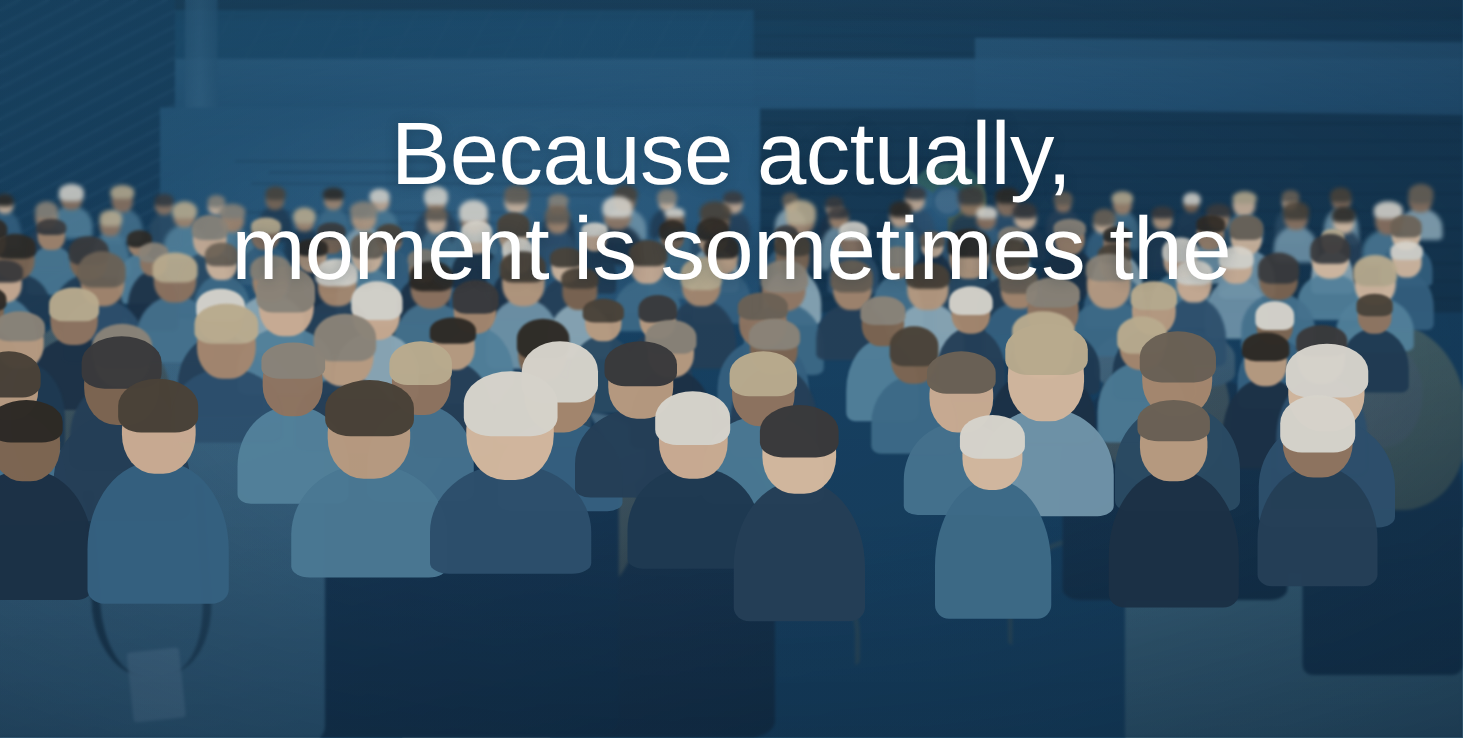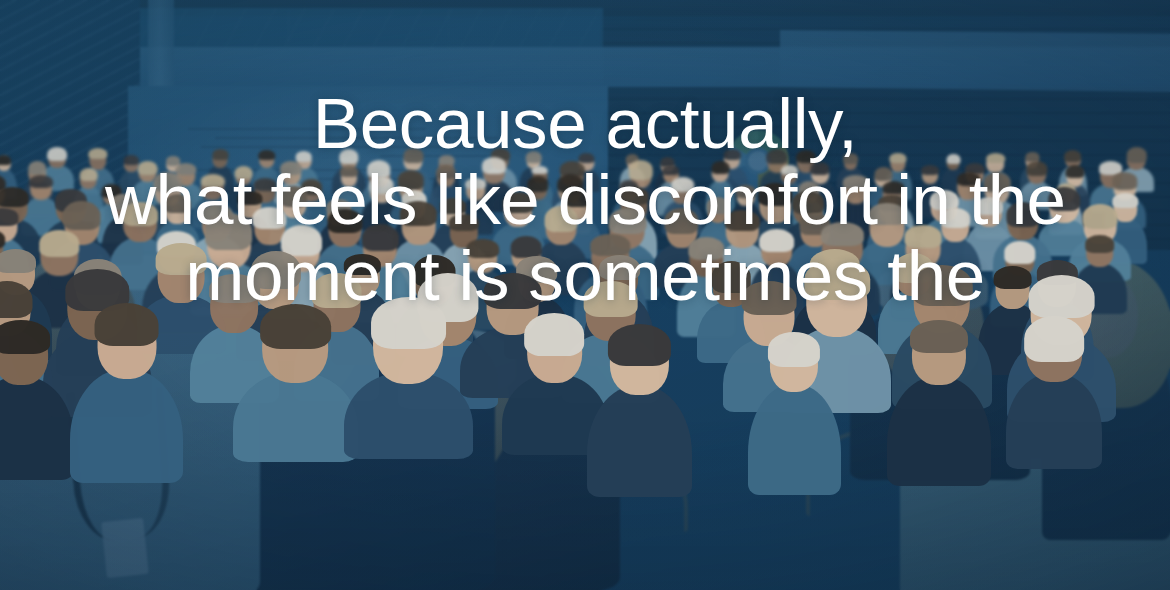--- a/index.html
+++ b/index.html
@@ -1190,18 +1190,17 @@
     <div class="grade-blue"></div>
     <div class="grade-teal"></div>
     <div class="grade-vignette"></div>
   </div>
 
   <div class="content">
 
 
     <div class="quote">
       <span class="ln ln-1">Because actually,</span>
-      <span class="ln ln-2">what feels like discomfort in the</span>
       <span class="ln ln-3">moment is sometimes the</span>
     </div>
 
   </div>
 </div>
 
 </body></html>

